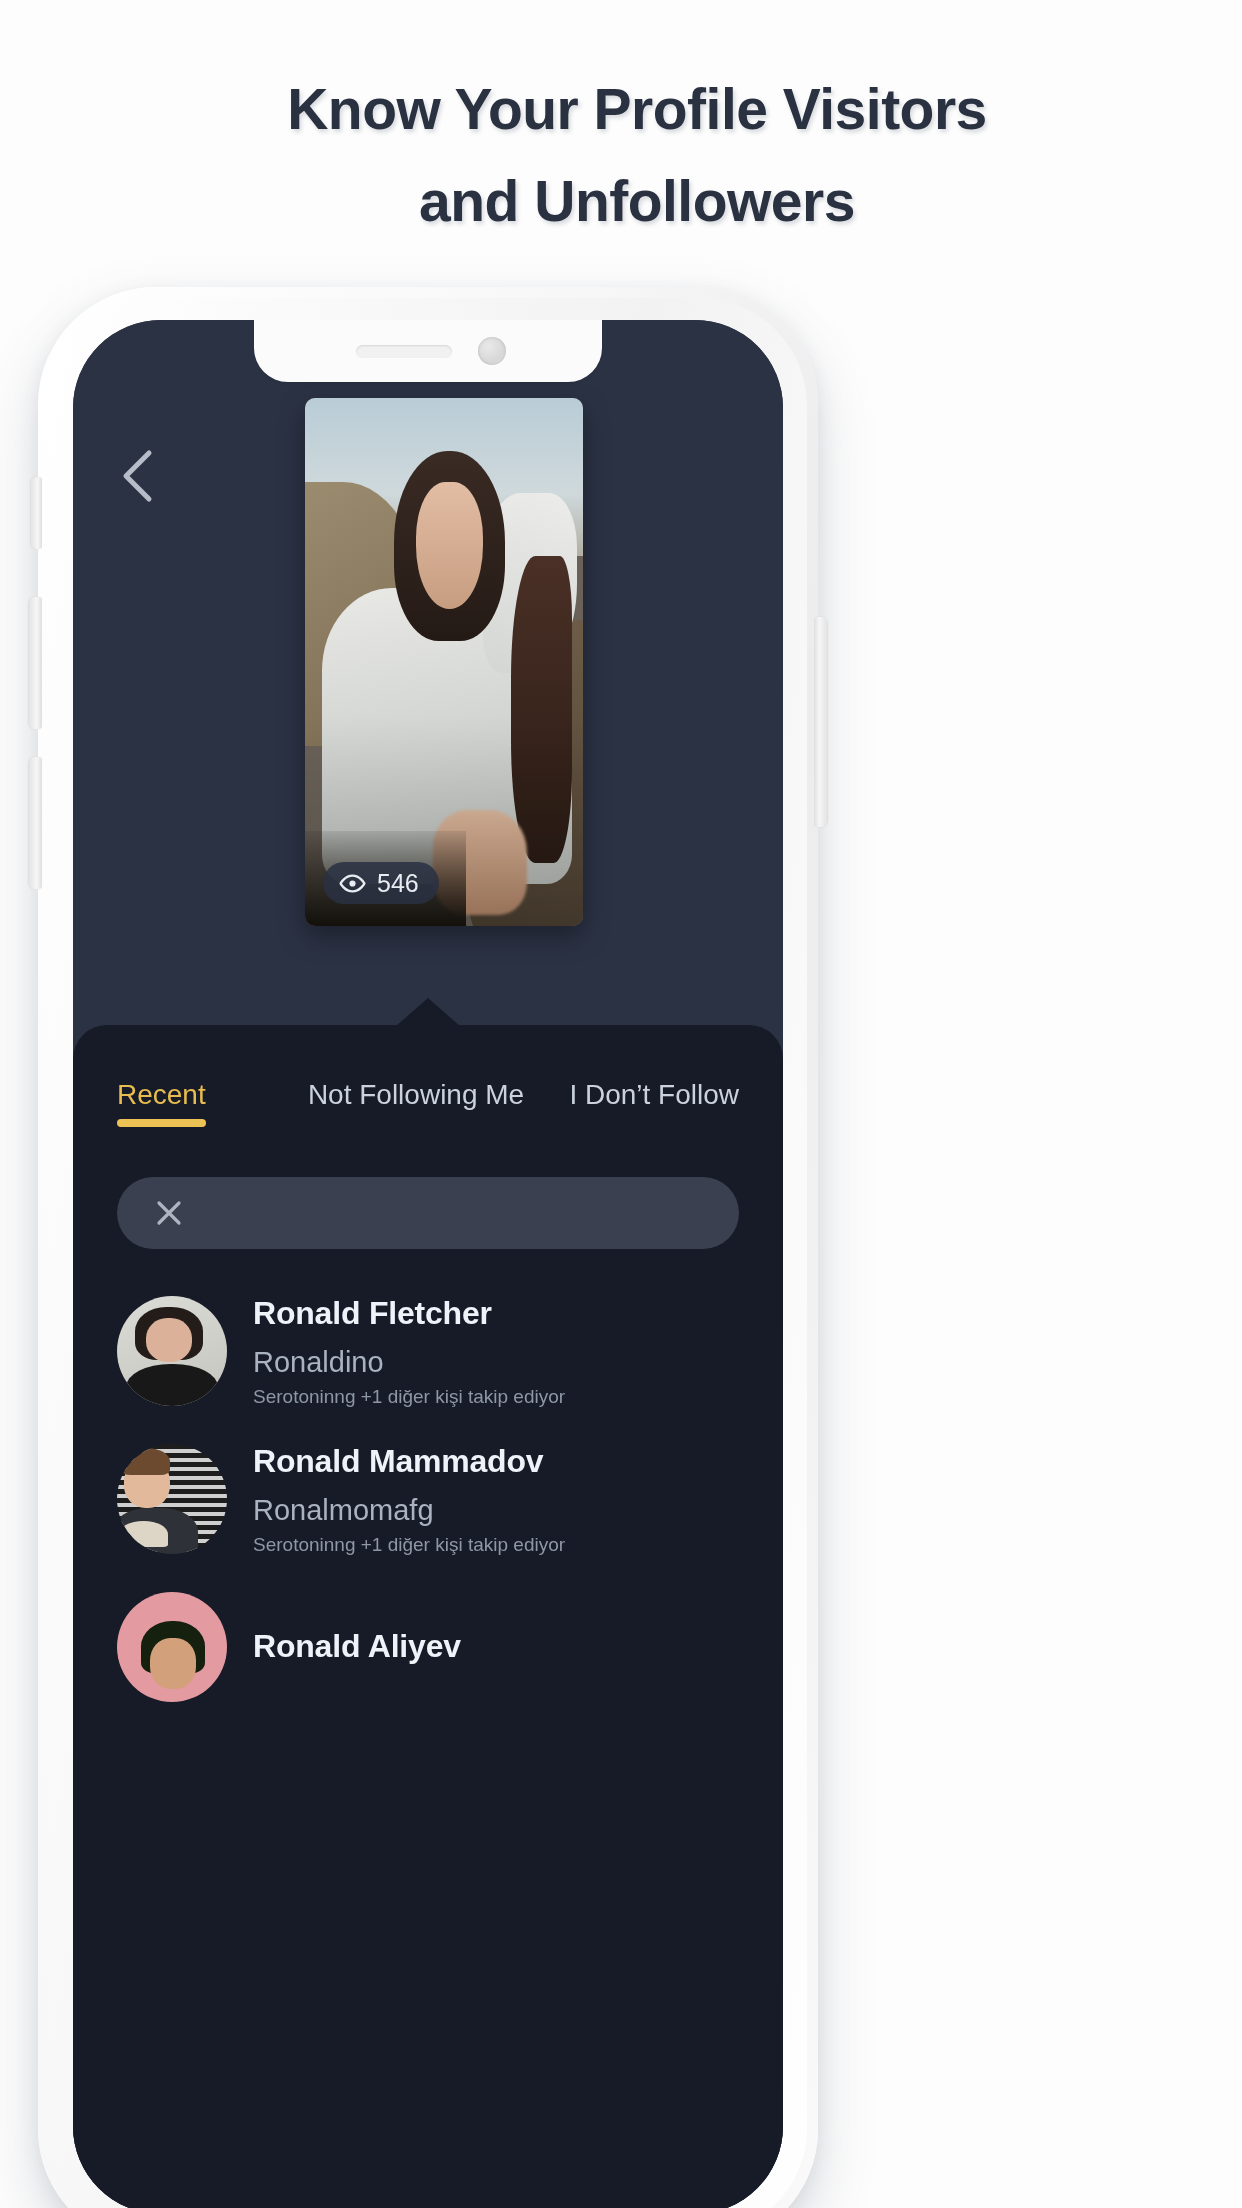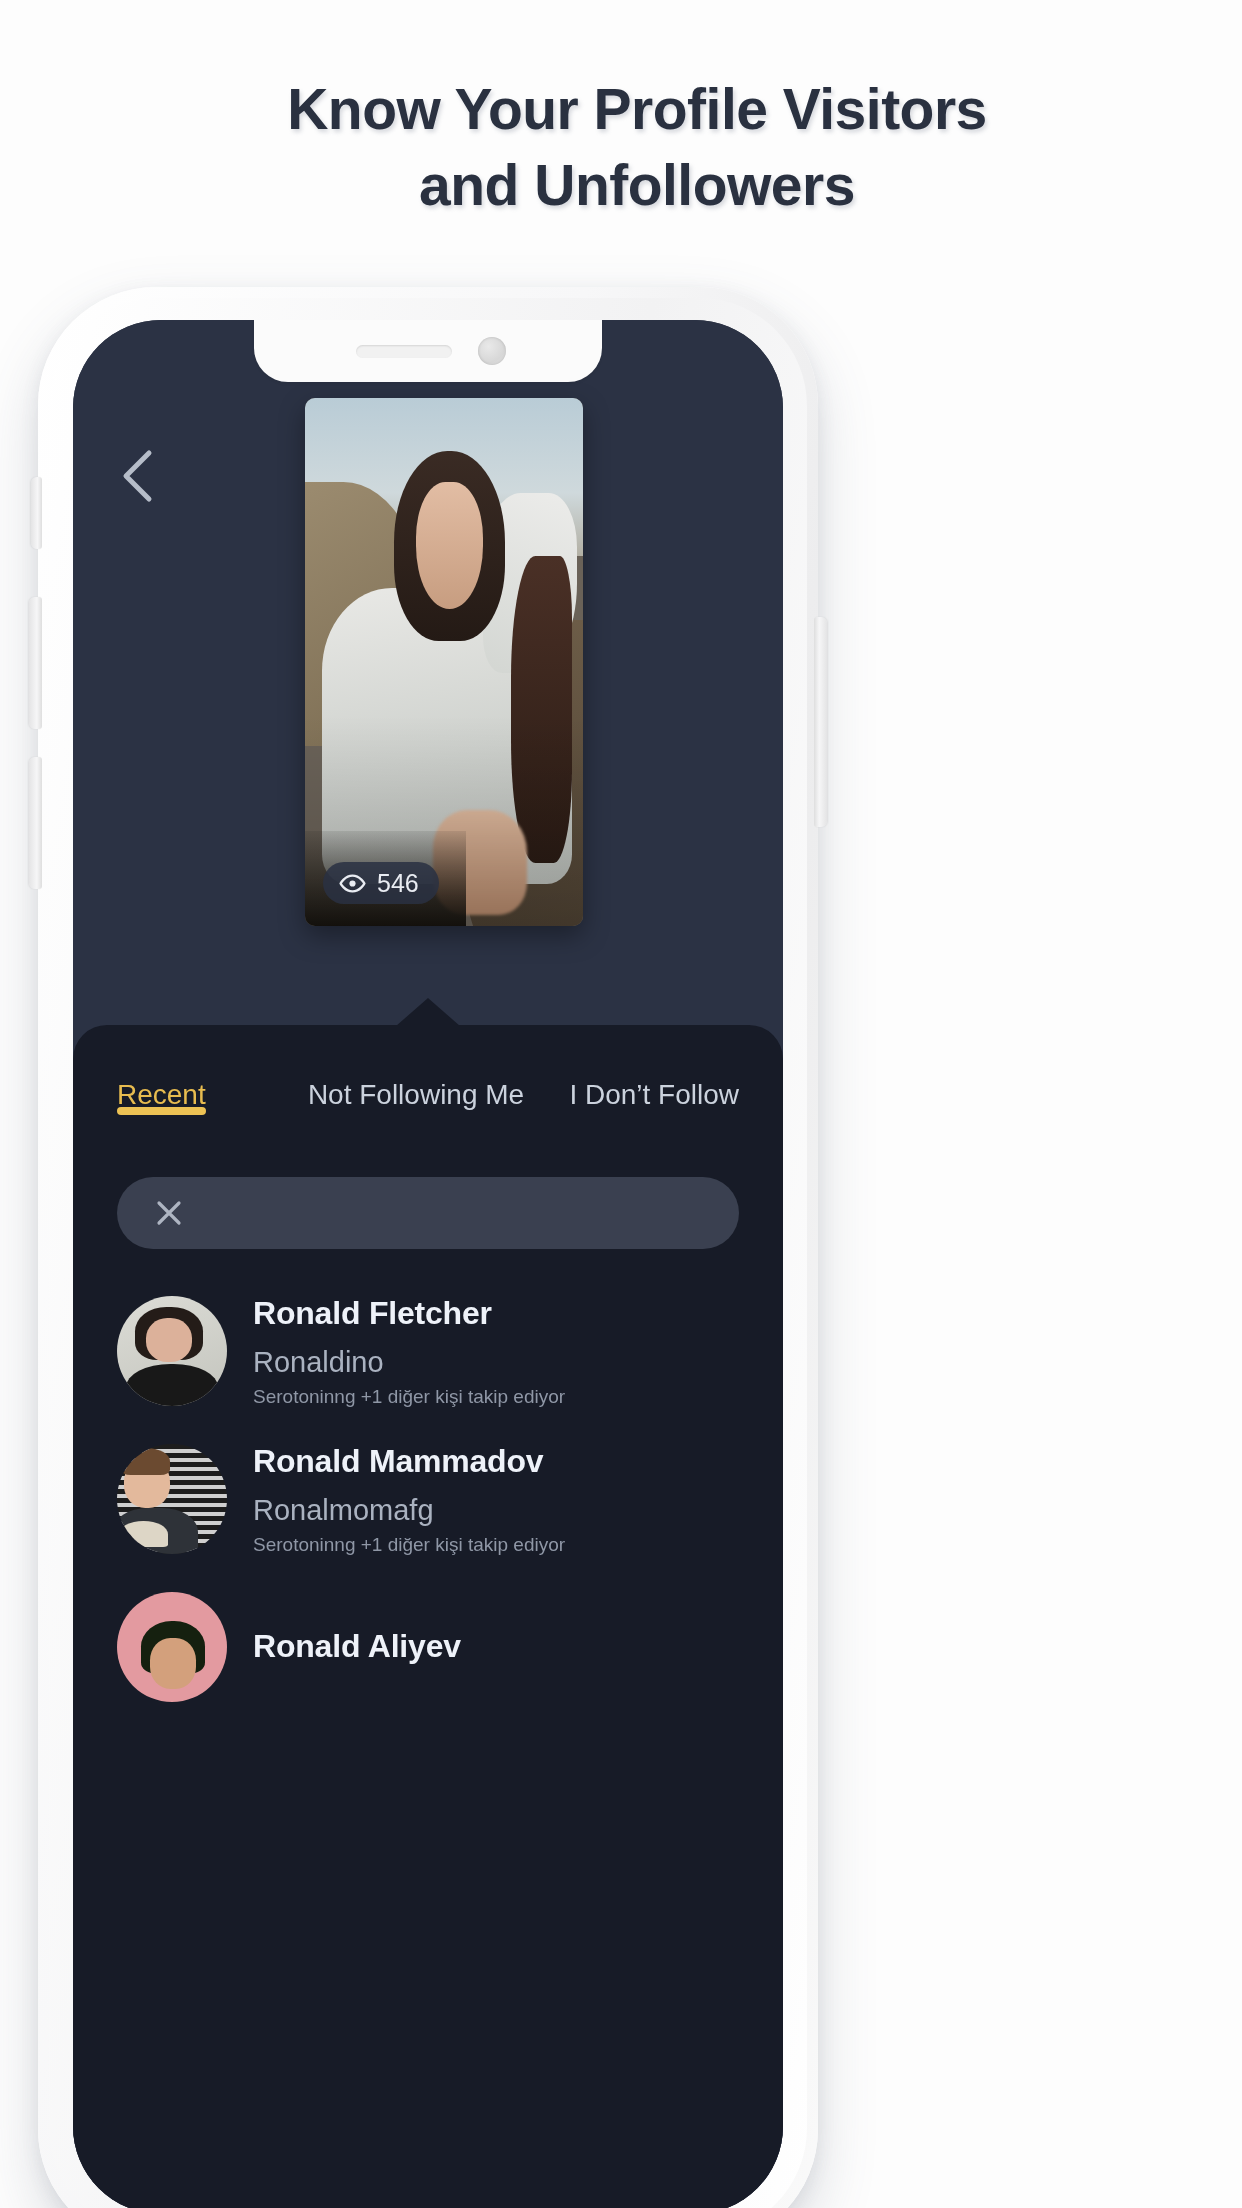--- a/index.html
+++ b/index.html
@@ -15,21 +15,21 @@
   .headline {
     position:absolute; left:0; top:80px; width:1242px;
     text-align:center;
     font-size:57px; line-height:1.05;
     font-weight:bold;
     color:#2a3140;
     letter-spacing:-0.5px;
     text-shadow:2px 3px 4px rgba(140,145,160,0.33);
     padding-left:32px;
   }
-  .headline .l2 { display:block; margin-top:16px; }
+  .headline .l2 { display:block; margin-top:32px; }
 
   
   .phone {
     position:absolute;
     left:38px; top:287px;
     width:780px; height:1960px;
     border-radius:118px;
     background:linear-gradient(105deg,#ffffff 0%,#f7f7f8 42%,#ececed 68%,#fafafa 100%);
     box-shadow:
       0 26px 60px rgba(80,90,110,0.20),
@@ -199,21 +199,21 @@
     position:absolute; left:0; right:0; top:54px;
     display:flex; align-items:flex-start;
     padding:0 44px;
   }
   .tab{
     font-size:28px;
     color:#cbd2dd;
     cursor:pointer;
     white-space:nowrap;
     position:relative;
-    padding-bottom:4px;
+    padding-bottom:16px;
   }
   .tab.active{ color:#e8bc4f; }
   .tab .bar{
     position:absolute; left:0; bottom:0;
     width:100%; height:8px; border-radius:5px;
     background:#edc254;
   }
   .tab-gap1{ width:104px; }
   .tab-gap2{ width:46px; }
 

